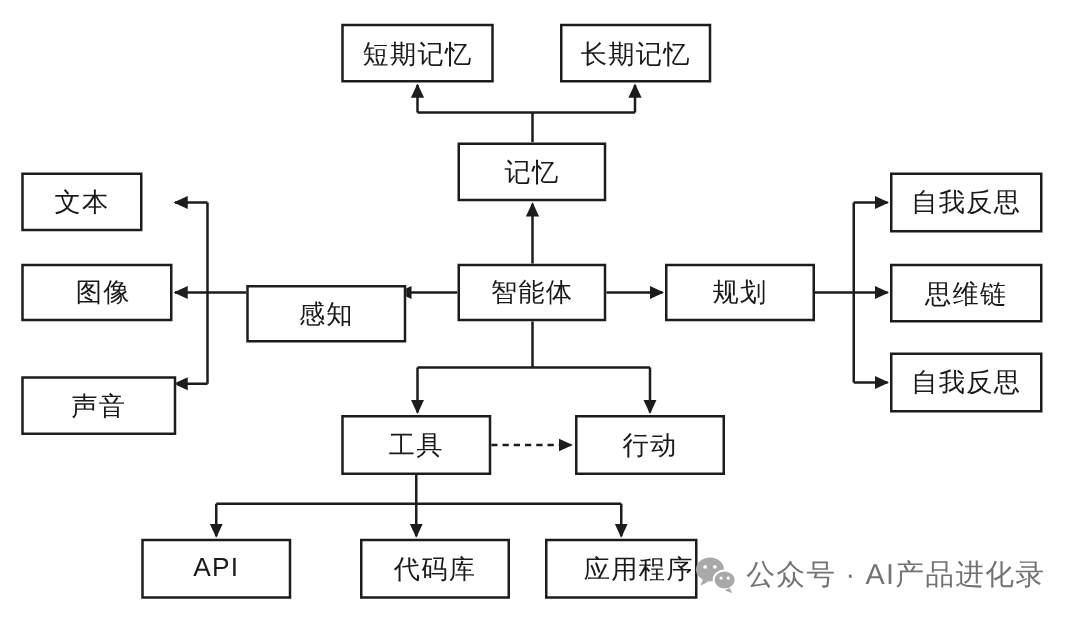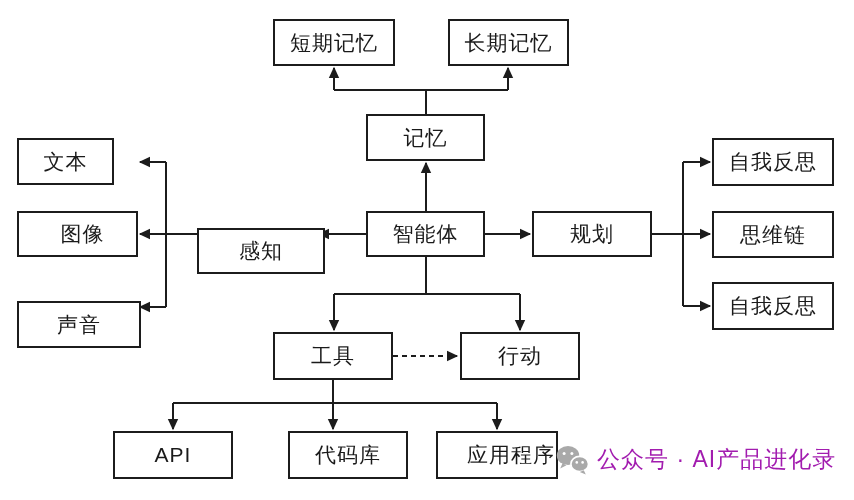--- a/index.html
+++ b/index.html
@@ -52,21 +52,21 @@
   .watermark {
     position: absolute;
     left: 556px; top: 444px;
     display: flex;
     align-items: center;
     gap: 8px;
     z-index: 3;
   }
   .watermark-text {
     font-size: 23px;
-    color: #a21caf;
+    color: #737373;
     letter-spacing: 1px;
     white-space: nowrap;
     text-align: right;
   }
 </style>
 </head>
 <body>
 
 <div class="stage">
 

